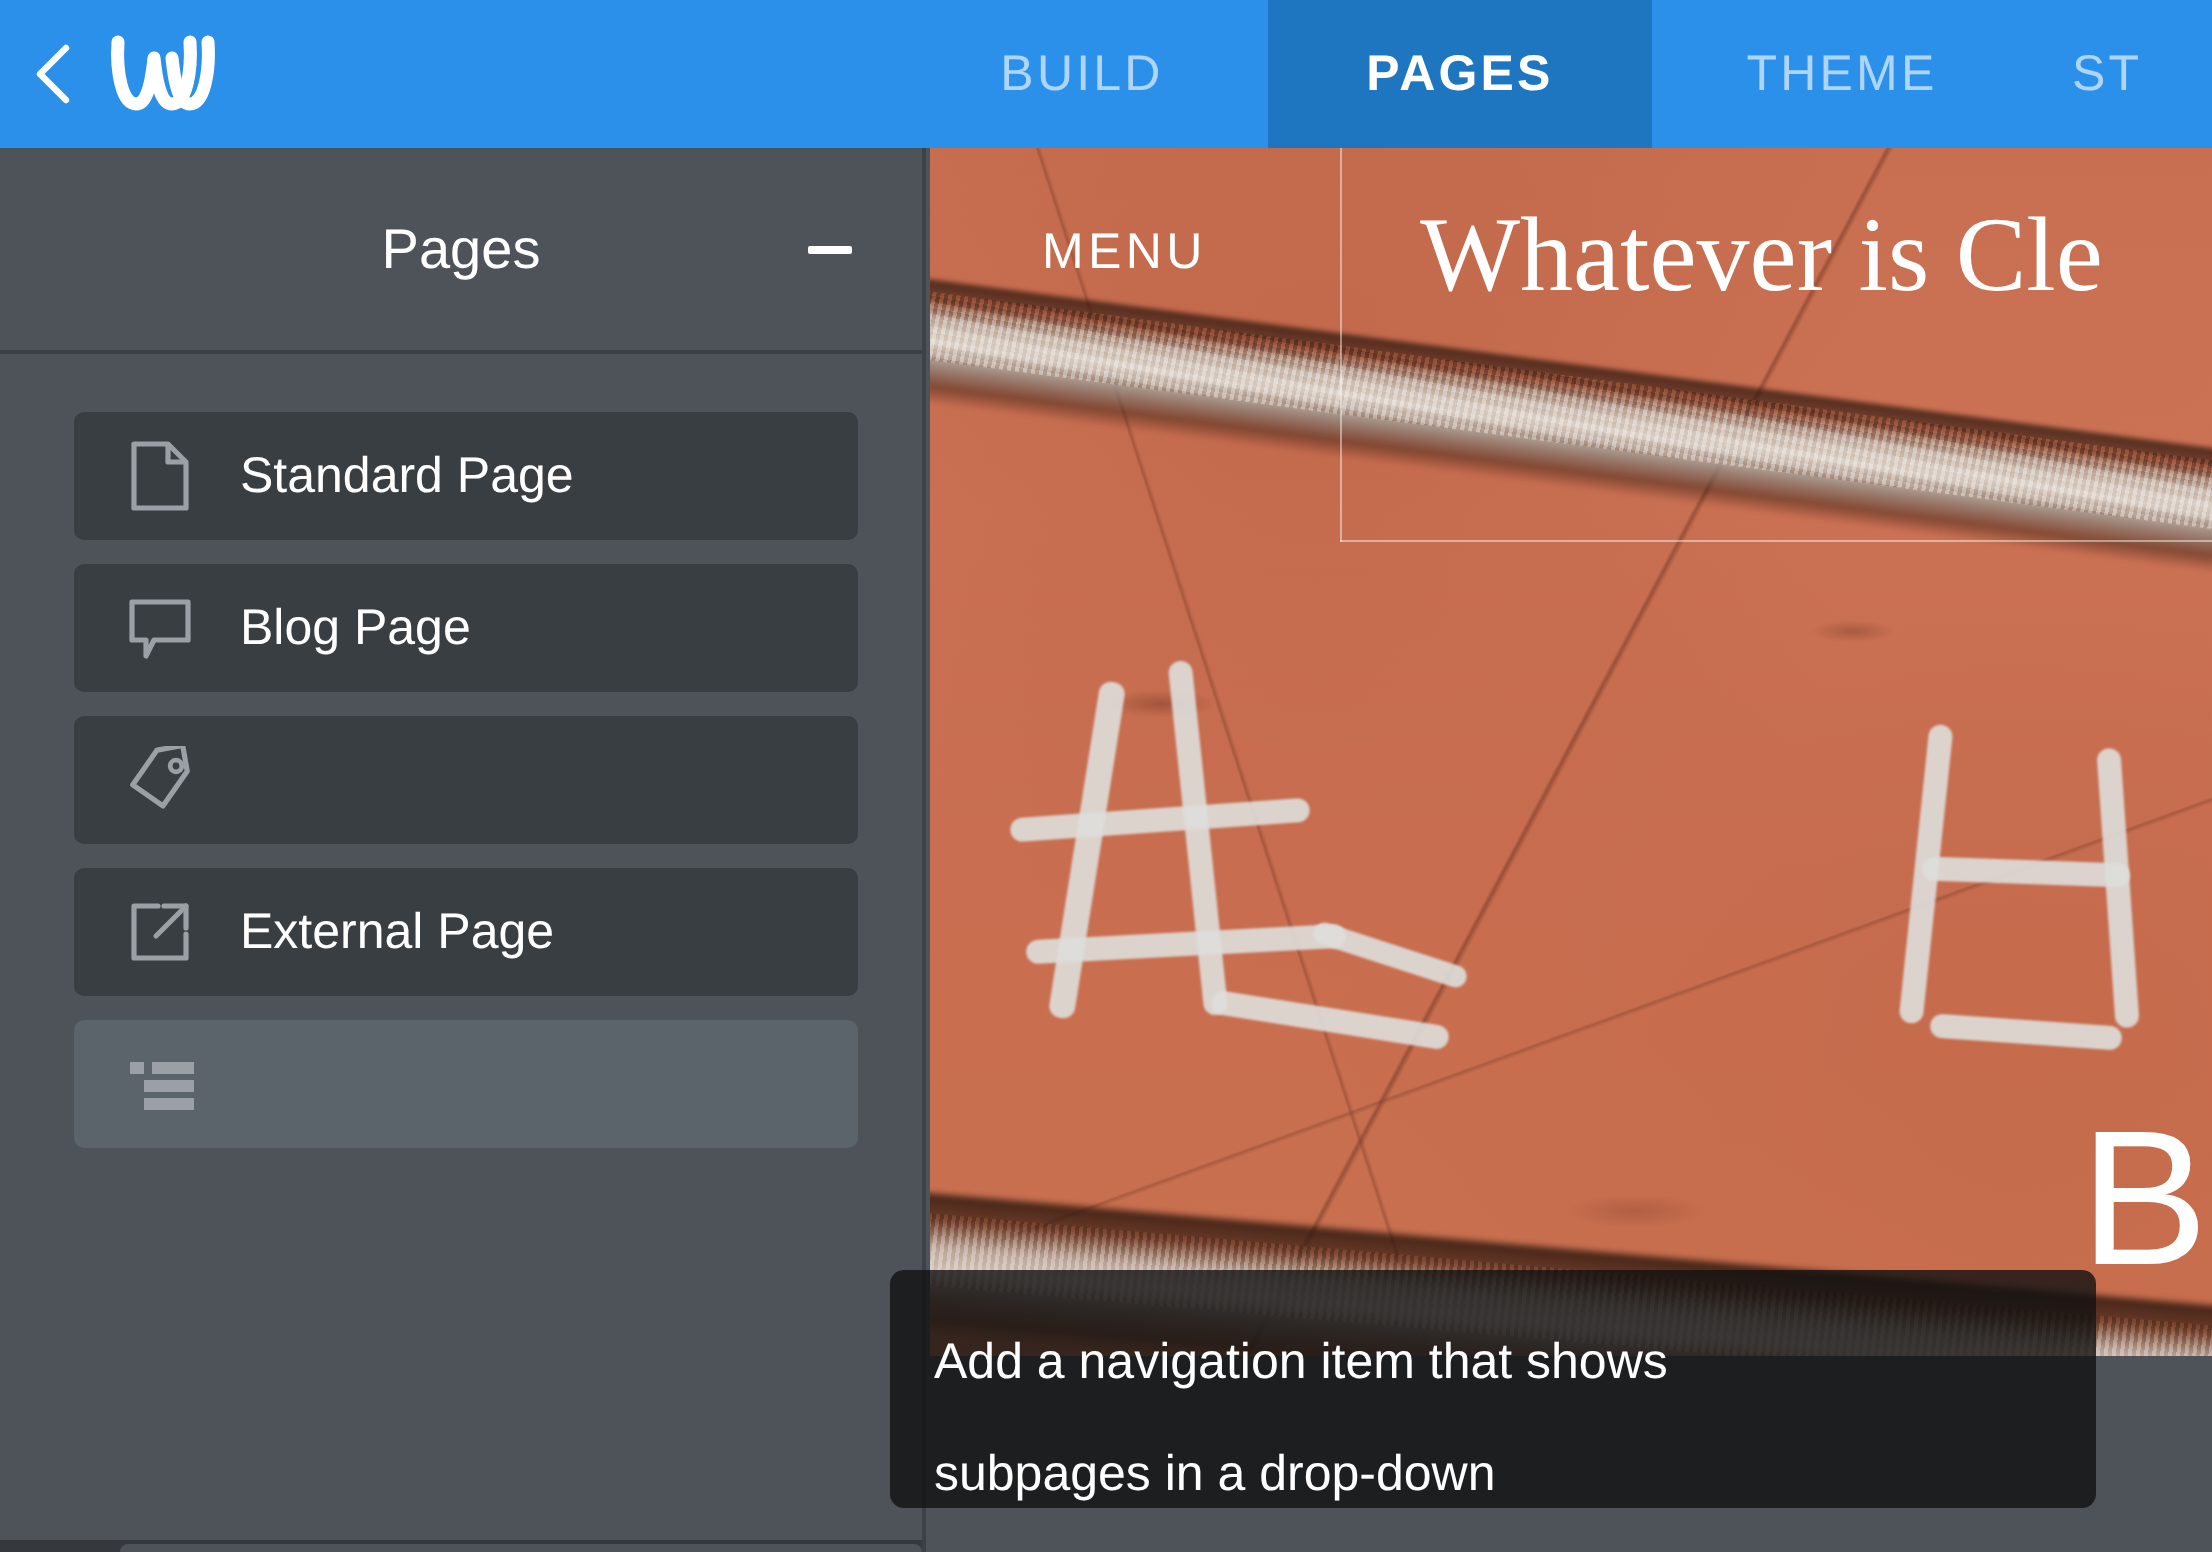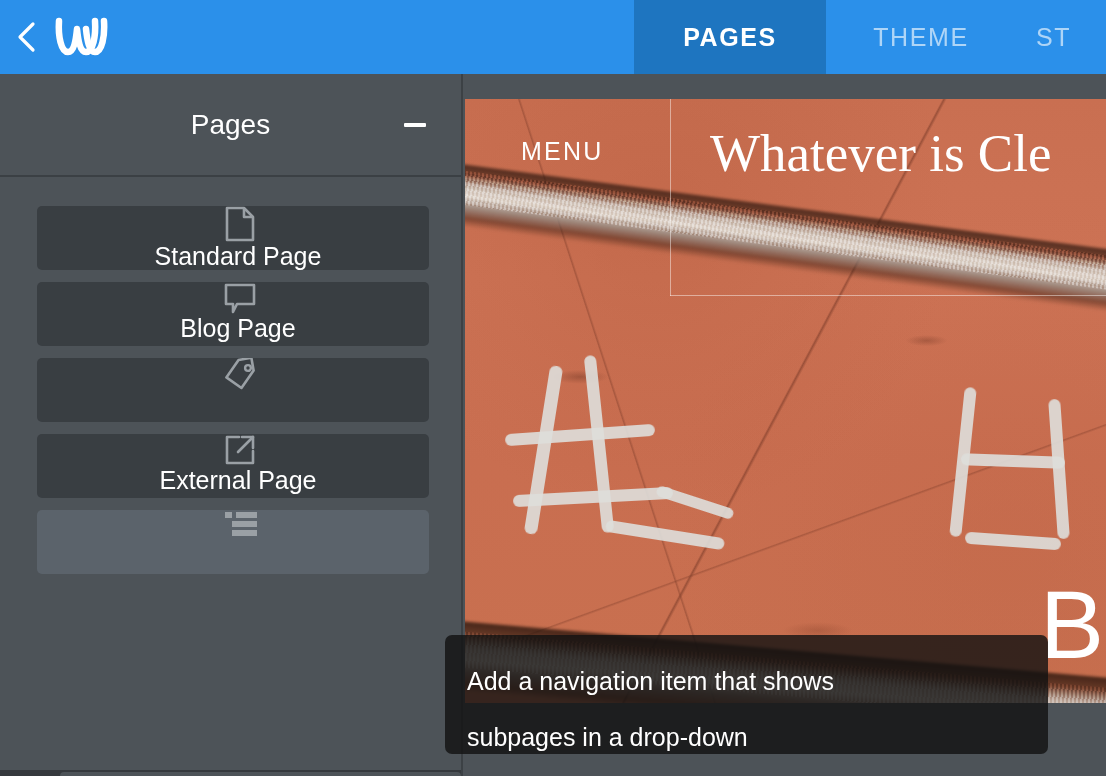--- a/index.html
+++ b/index.html
@@ -130,21 +130,20 @@
   .page-item {
     position: relative;
     margin: 0 32px 12px 37px;
     height: 64px;
     background: #393e42;
     border-radius: 5px;
     display: flex;
     align-items: center;
     cursor: pointer;
     box-sizing: border-box;
-    flex-direction: column;
   }
   .page-item.hovered {
     background: #5b636b;
   }
   .page-item .pi-icon {
     width: 46px;
     margin-left: 27px;
     display: flex;
     align-items: center;
     justify-content: flex-start;
@@ -180,21 +179,20 @@
   
   .preview {
     position: absolute;
     left: 465px;
     top: 74px;
     width: 641px;
     height: 604px;
     overflow: hidden;
     z-index: 10;
     background: #7f1d1d;
-    margin-top: 25px;
   }
   
   .brick {
     position: absolute;
     inset: 0;
     background:
       radial-gradient(ellipse 40px 10px at 18% 46%, rgba(90,40,25,0.35), transparent 70%),
       radial-gradient(ellipse 30px 8px at 72% 40%, rgba(90,40,25,0.3), transparent 70%),
       radial-gradient(ellipse 50px 12px at 55% 88%, rgba(120,55,35,0.28), transparent 70%),
       radial-gradient(circle at 30% 20%, rgba(180,90,60,0.35), transparent 45%),
@@ -371,20 +369,21 @@
     </div>
     <div class="weebly-logo">
       <svg width="54" height="44" viewBox="0 0 54 44" aria-hidden="true">
         <path d="M5 6 C4 21, 7 37, 14 37 C20 37, 22 24, 23 14 C24 24, 26 37, 32 37
                  C39 37, 42 21, 41 6" fill="none" stroke="#ffffff" stroke-width="6.5" stroke-linecap="round" stroke-linejoin="round"></path>
         <path d="M23 14 C24 24, 26 37, 32 37 C39 37, 42 21, 41 6" fill="none" stroke="#ffffff" stroke-width="6.5" stroke-linecap="round" stroke-linejoin="round" transform="translate(9,0)"></path>
       </svg>
     </div>
   </div>
   <div class="header-tabs">
+    <div class="tab tab-build">BUILD</div>
     <div class="tab tab-pages active">PAGES</div>
     <div class="tab tab-theme">THEME</div>
     <div class="tab tab-store">ST</div>
   </div>
 </div>
 
 <div class="preview">
   <div class="brick"></div>
   <div class="cracks"></div>
   <div class="mortar-1"></div>

